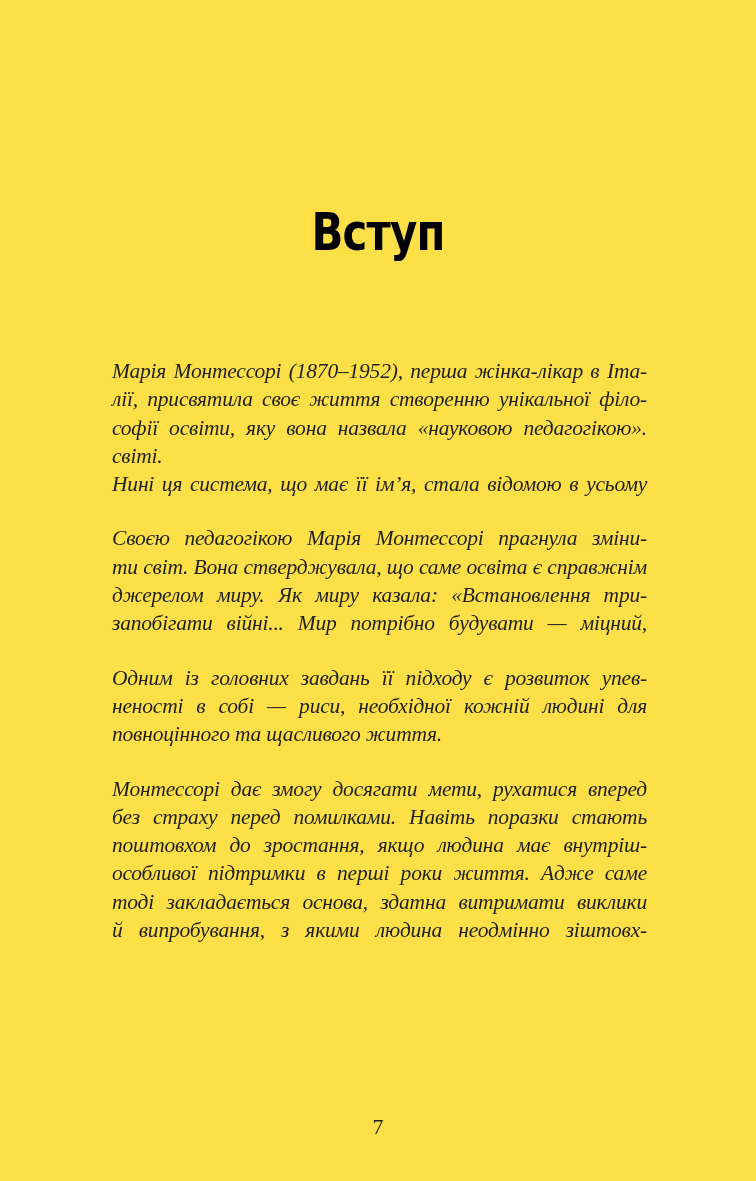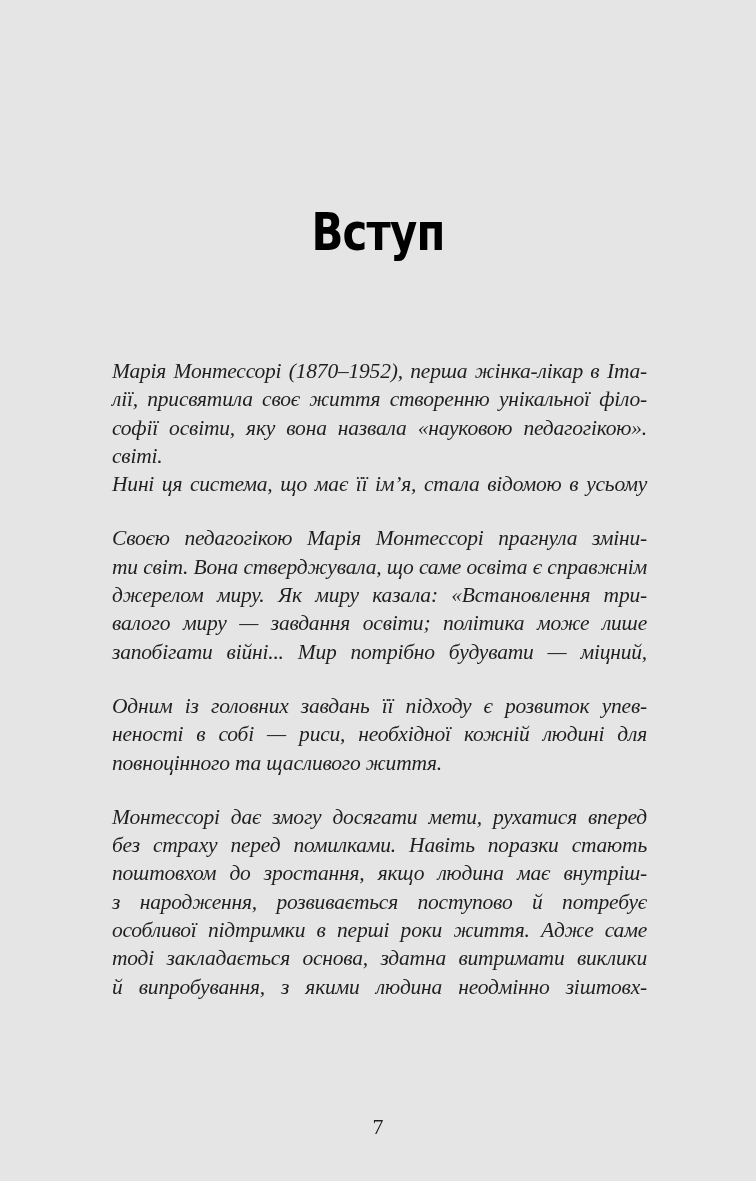--- a/index.html
+++ b/index.html
@@ -4,21 +4,21 @@
 <style>
   html, body {
     margin: 0;
     padding: 0;
     background: #ffffff;
   }
   .page {
     position: relative;
     width: 756px;
     height: 1181px;
-    background: #e5e5e5;
+    background: #fde047;
     overflow: hidden;
     font-family: "Liberation Serif", serif;
     color: #1f1f1f;
   }
   .chapter-title {
     position: absolute;
     top: 207px;
     left: 0;
     width: 756px;
     margin: 0;
@@ -80,35 +80,33 @@
       <div class="line">лії, присвятила своє життя створенню унікальної філо-</div>
       <div class="line">софії освіти, яку вона назвала «науковою педагогікою».</div>
       <div class="line last">світі.</div>
       <div class="line">Нині ця система, що має її ім’я, стала відомою в усьому</div>
     </div>
 
     <div class="para">
       <div class="line">Своєю педагогікою Марія Монтессорі прагнула зміни-</div>
       <div class="line">ти світ. Вона стверджувала, що саме освіта є справжнім</div>
       <div class="line">джерелом миру. Як миру казала: «Встановлення три-</div>
-      <div class="line">валого миру — завдання освіти; політика може лише</div>
       <div class="line">запобігати війні... Мир потрібно будувати — міцний,</div>
     </div>
 
     <div class="para">
       <div class="line">Одним із головних завдань її підходу є розвиток упев-</div>
       <div class="line">неності в собі — риси, необхідної кожній людині для</div>
       <div class="line last">повноцінного та щасливого життя.</div>
     </div>
 
     <div class="para">
       <div class="line">Монтессорі дає змогу досягати мети, рухатися вперед</div>
       <div class="line">без страху перед помилками. Навіть поразки стають</div>
       <div class="line">поштовхом до зростання, якщо людина має внутріш-</div>
-      <div class="line">з народження, розвивається поступово й потребує</div>
       <div class="line">особливої підтримки в перші роки життя. Адже саме</div>
       <div class="line">тоді закладається основа, здатна витримати виклики</div>
       <div class="line">й випробування, з якими людина неодмінно зіштовх-</div>
     </div>
 
   </div>
 
   <div class="page-number">7</div>
 
 </div>

